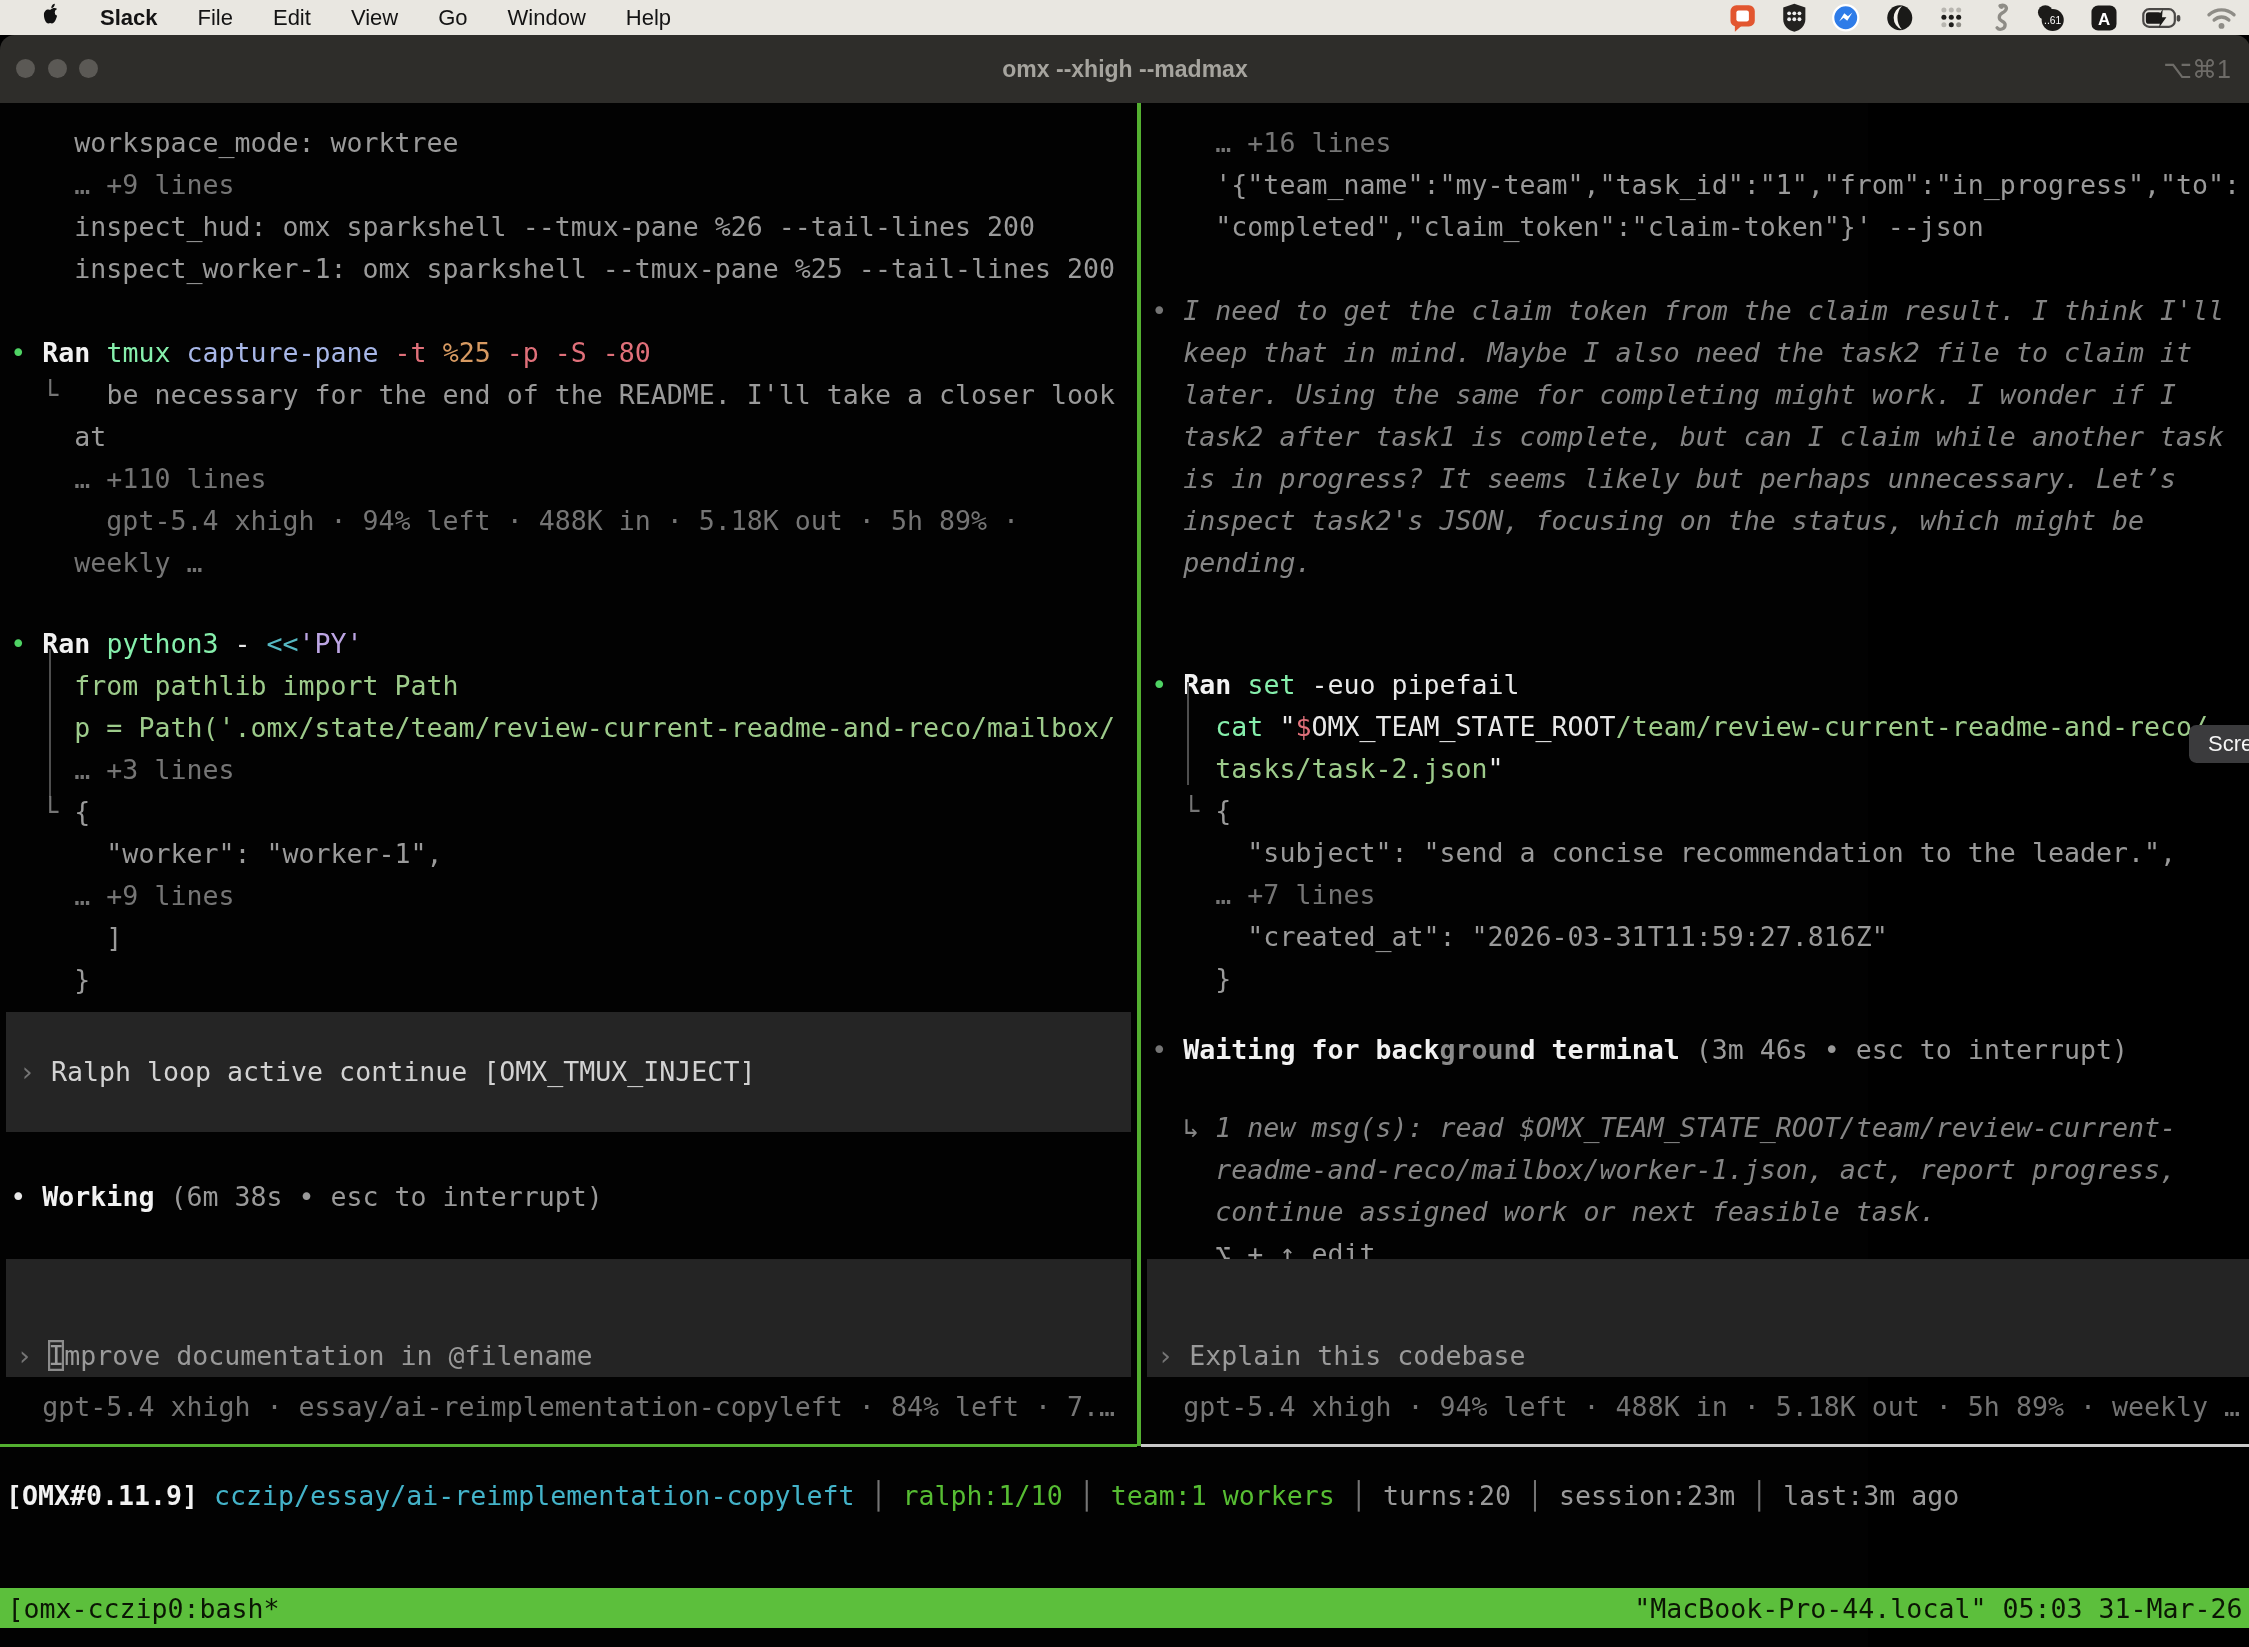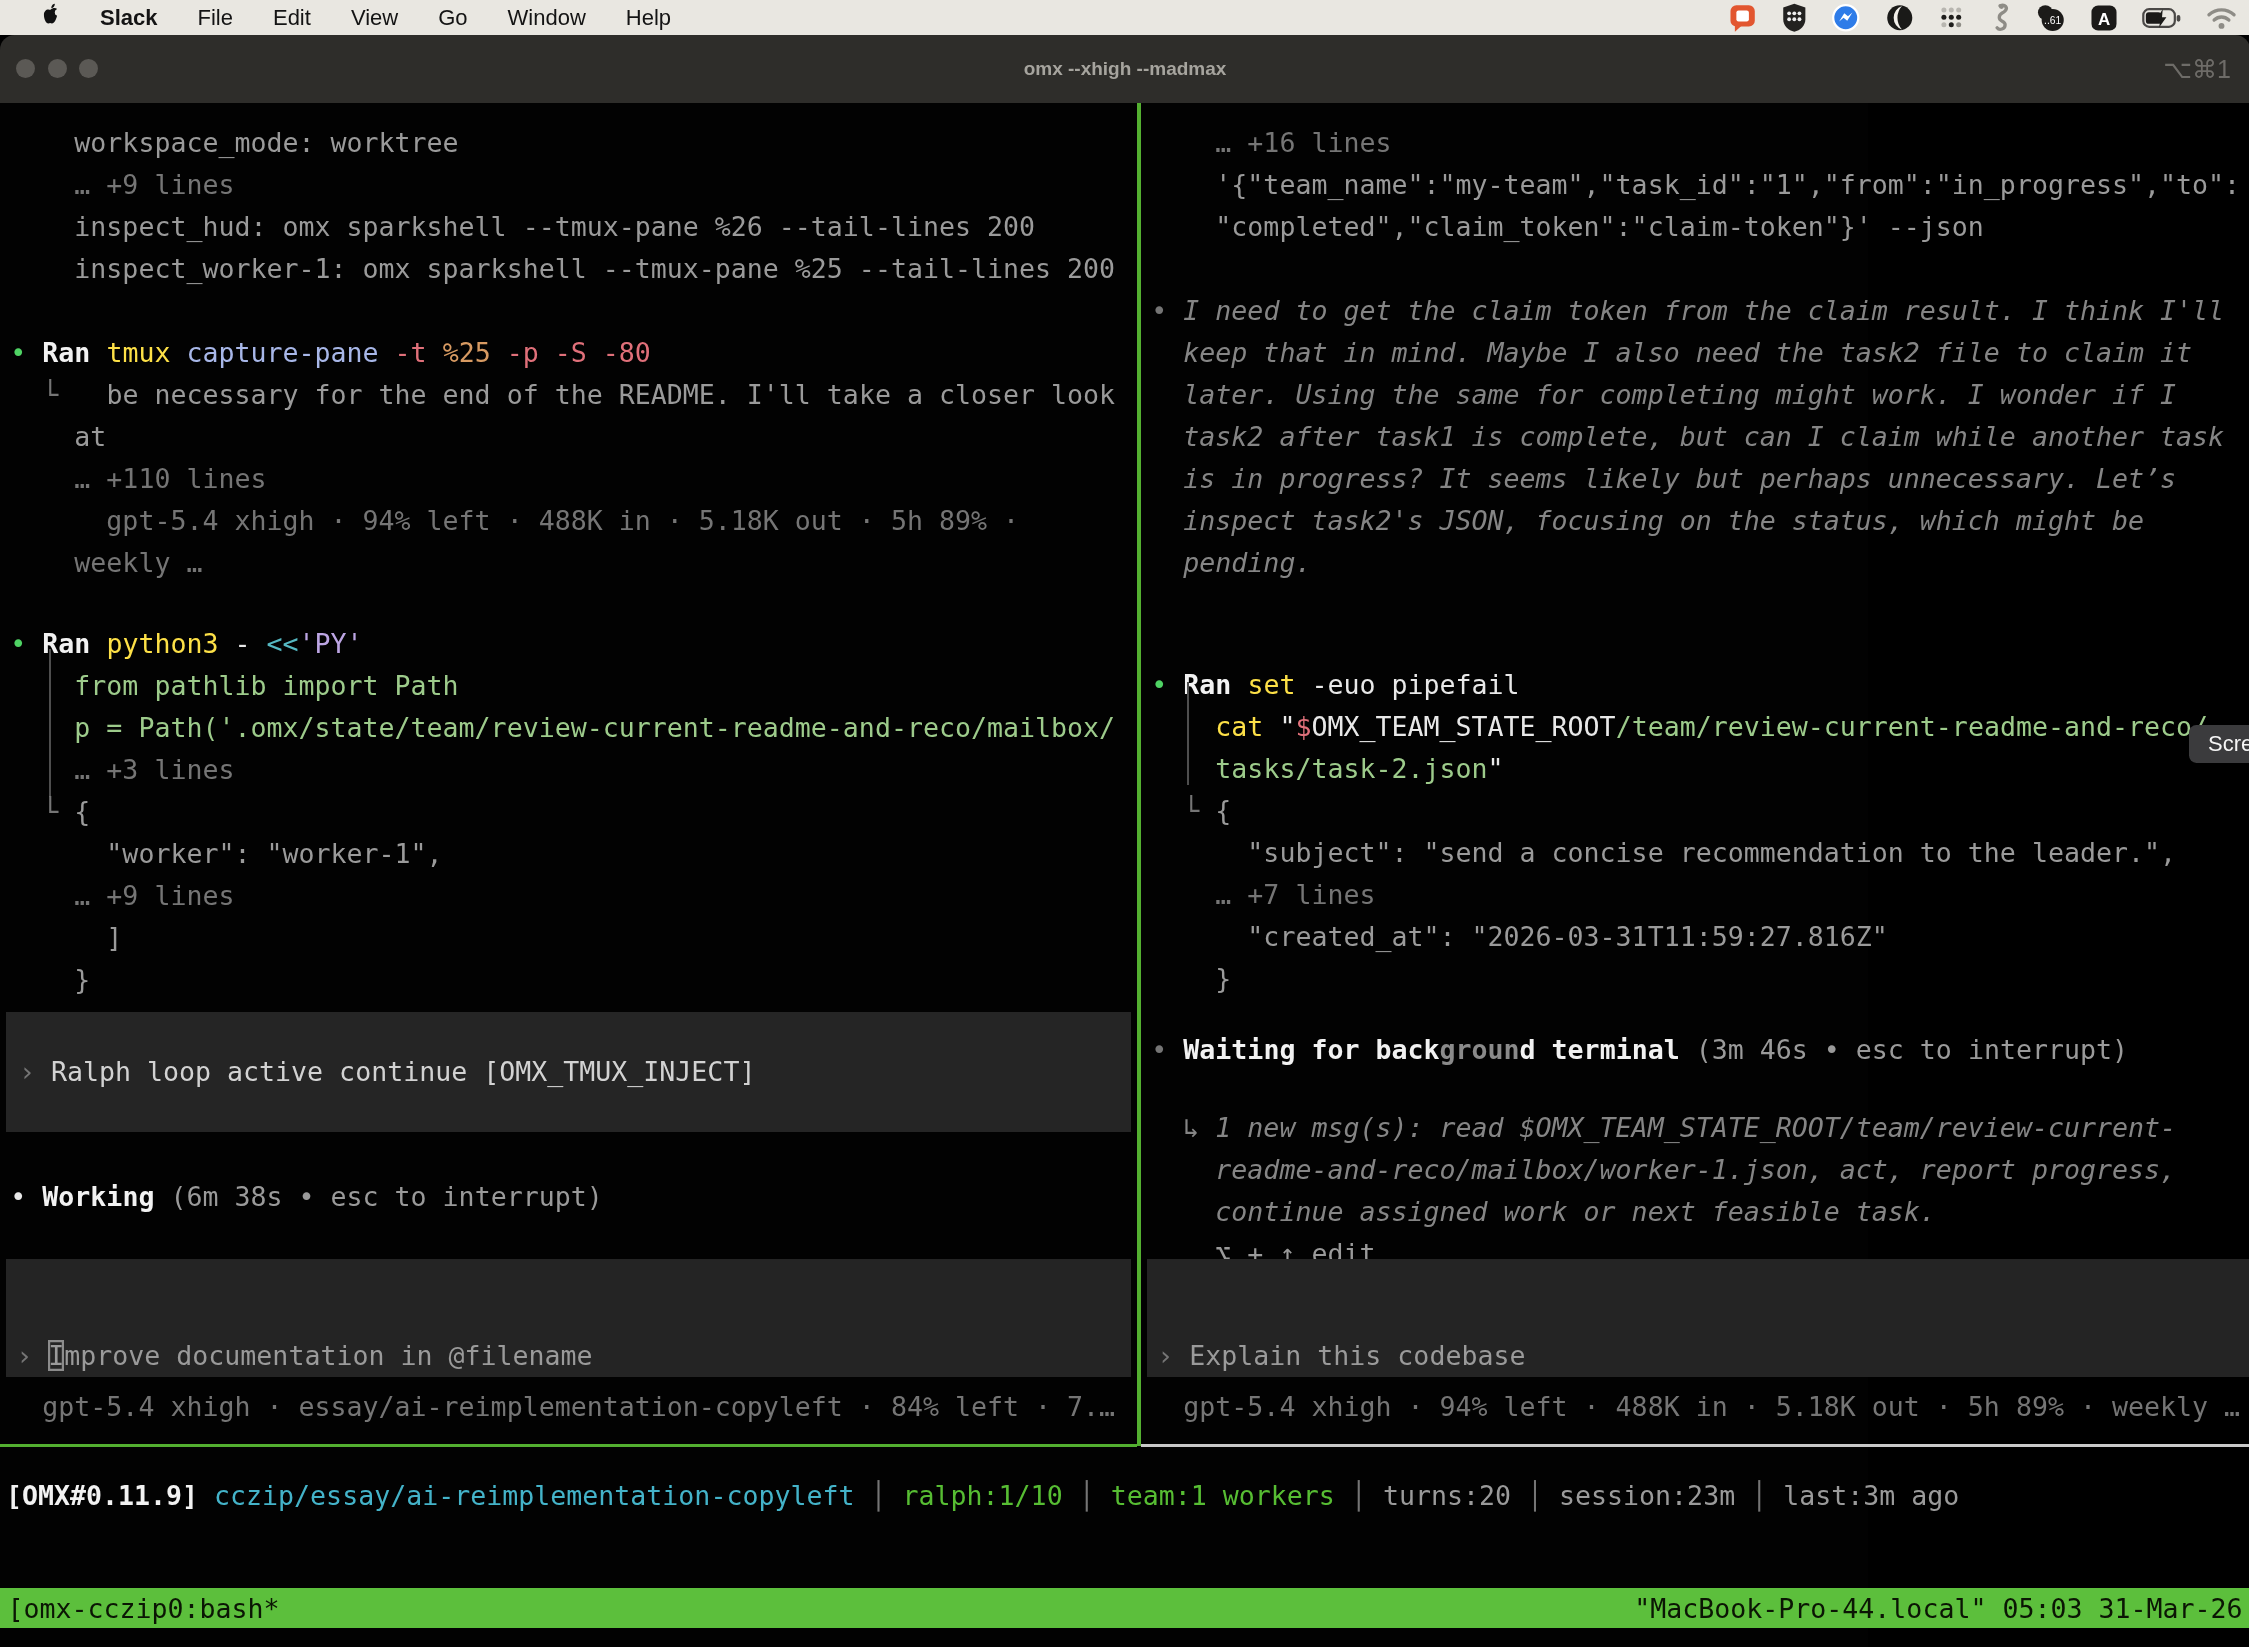--- a/index.html
+++ b/index.html
@@ -20,21 +20,21 @@
   .menu-right svg{display:block;}
   
   .titlebar{
     position:absolute;top:35px;left:0;width:2250px;height:68px;background:#2E2D2A;
     border-radius:14.8px 14.8px 0 0;font-family:"Liberation Sans","DejaVu Sans",sans-serif;
   }
   .lights{position:absolute;left:16px;top:24px;display:flex;gap:12.5px;}
   .light{width:19px;height:19px;border-radius:50%;background:#5B5955;}
   .wtitle{
     position:absolute;left:0;right:0;top:0;height:56px;line-height:68px;text-align:center;
-    color:#A6A49E;font-size:19px;font-weight:600;
+    color:#A6A49E;font-size:23px;font-weight:600;
   }
   .wshort{position:absolute;right:19px;top:0;height:68px;line-height:68px;color:#6E6C68;font-size:25px;}
   
   .term{position:absolute;top:103px;left:0;width:1868px;height:1544px;background:#020202;}
   .pane{position:absolute;top:0;height:1444px;overflow:hidden;}
   .pane-left{left:0;width:1137px;}
   .pane-right{left:1141px;width:1109px;}
   .divider{position:absolute;left:1137px;top:0;width:4.4px;height:1343px;background:#53AF30;}
   .bline{position:absolute;top:1341px;height:3px;}
   .bline-left{left:0;width:1137px;background:#53AF30;}
@@ -43,21 +43,21 @@
   .tl{height:42px;line-height:42px;white-space:pre;font-size:26.6px;}
   .tk{white-space:pre;}
   .tk-gray{color:#9A9A9A}
   .tk-dim{color:#757575}
   .tk-lg{color:#D2D2D2}
   .tk-white{color:#E8E8E8}
   .tk-bw{color:#F2F2F2;font-weight:bold}
   .tk-bwdim{color:#8A8A8A;font-weight:bold}
   .tk-bullet{color:#4FD364}
   .tk-green{color:#9DCB8B}
-  .tk-blue{color:#fde047}
+  .tk-blue{color:#86efac}
   .tk-peri{color:#A8B7E8}
   .tk-pink{color:#E0707A}
   .tk-orange{color:#D79A62}
   .tk-teal{color:#55B8C2}
   .tk-lav{color:#BCA5E3}
   .tk-it{color:#858585;font-style:italic}
   .tk-cyan{color:#44B3C9}
   .tk-hgreen{color:#57BD33}
   .tk-cursor{color:#9A9A9A;box-shadow:inset 0 0 0 2.2px #8C8C8C;}
   .gut{position:absolute;width:2.2px;background:#4E4E4E;}

